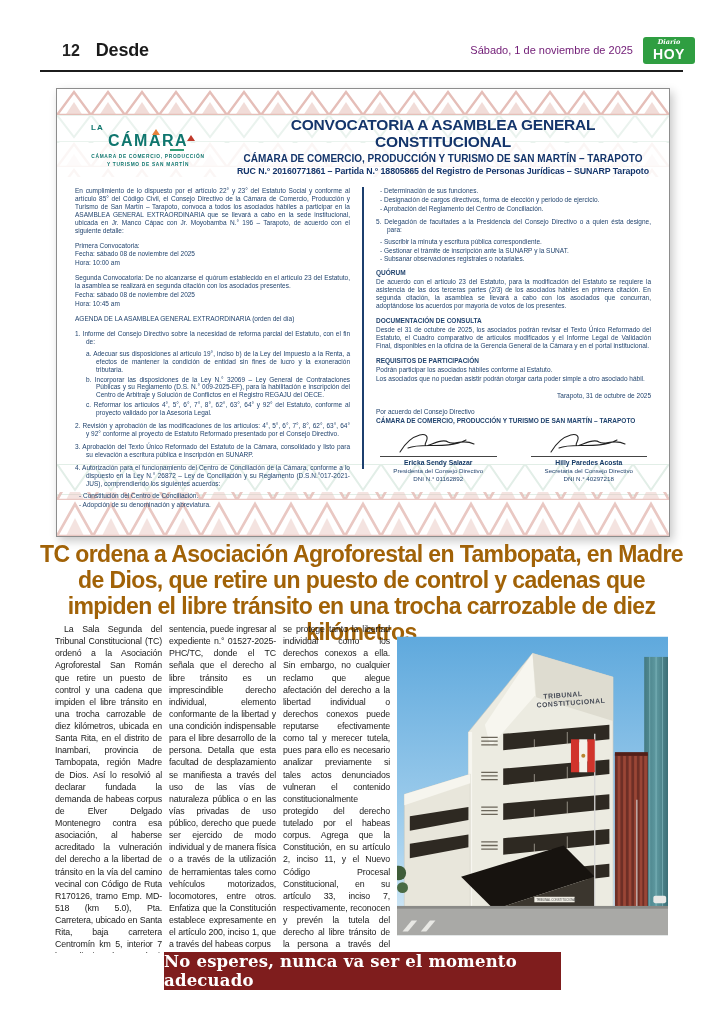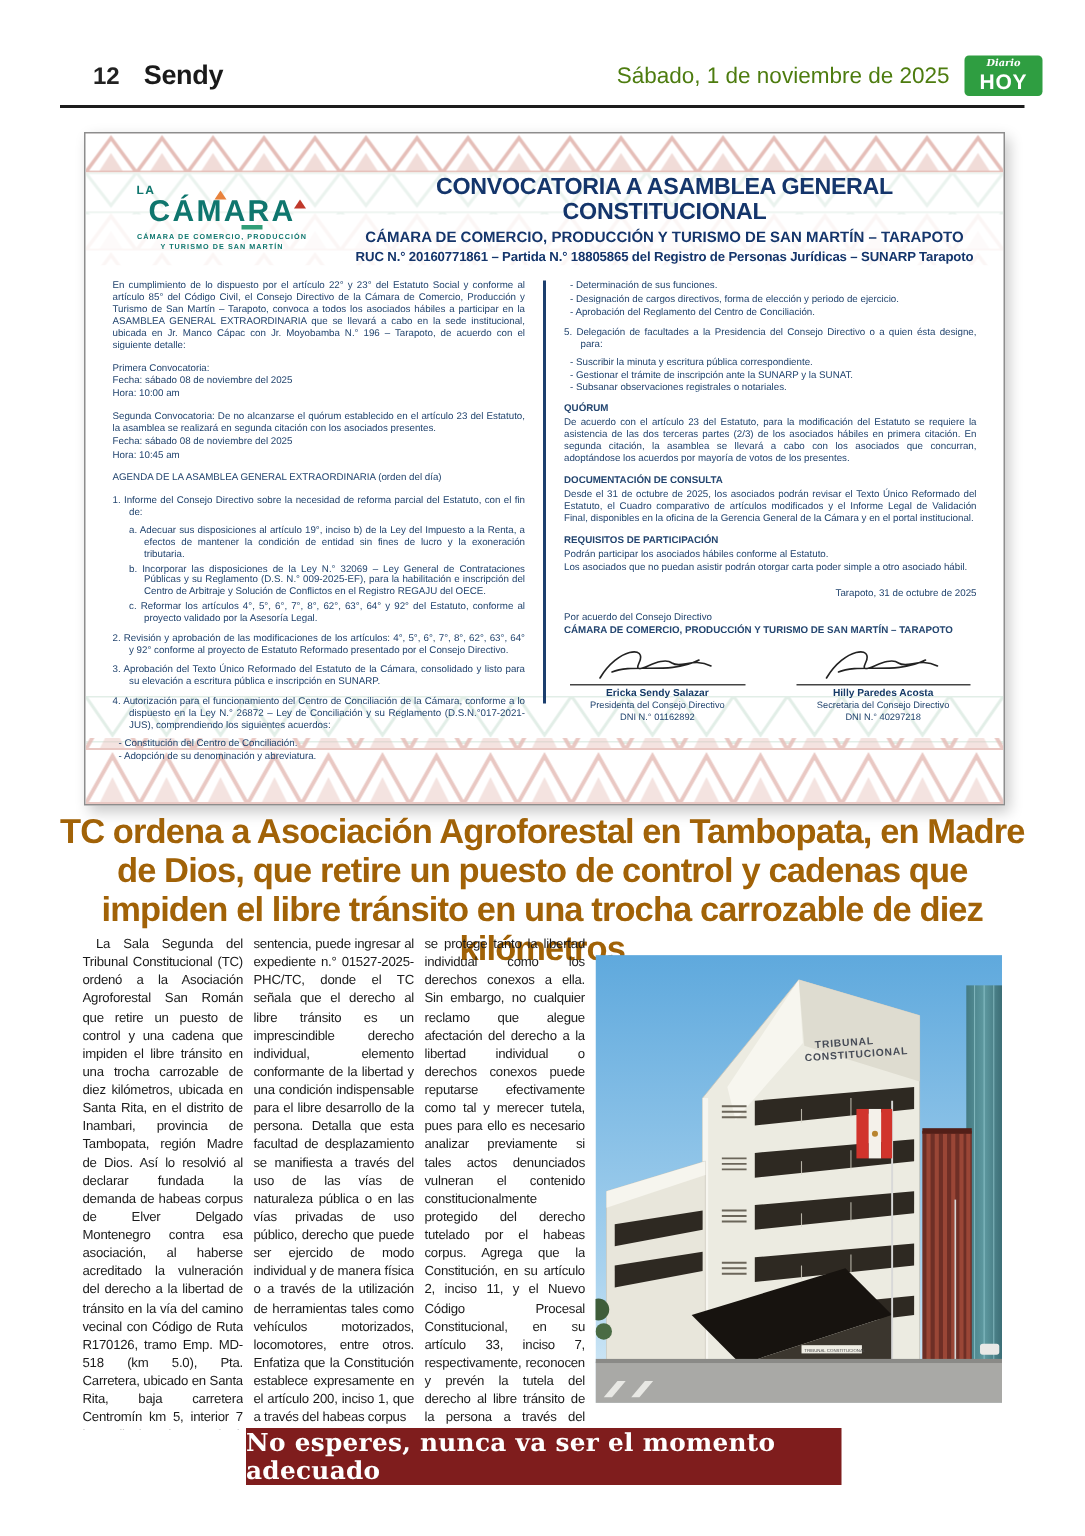--- a/index.html
+++ b/index.html
@@ -6,37 +6,37 @@
   .page{position:relative;width:723px;height:1024px;background:#fff;overflow:hidden;
         font-family:"Liberation Sans",sans-serif;color:#111;}
 
   
   .masthead{position:absolute;left:62px;right:28px;top:34px;height:32px;
             display:flex;justify-content:space-between;align-items:center;}
   .mh-left{display:flex;align-items:baseline;gap:16px;}
   .mh-pagenum{font-size:16px;font-weight:bold;color:#222;}
   .mh-section{font-size:18px;font-weight:bold;color:#1a1a1a;letter-spacing:-0.2px;}
   .mh-right{display:flex;align-items:center;gap:10px;}
-  .mh-date{font-size:15px;color:#4d7c0f;}
+  .mh-date{font-size:11px;color:#701a75;}
   .mh-logo{width:52px;height:27px;background:#2f9e41;border-radius:3px;color:#fff;
            display:flex;flex-direction:column;align-items:center;justify-content:center;line-height:1;}
   .mh-logo-top{font-family:"DejaVu Serif",serif;font-style:italic;font-size:6.5px;font-weight:bold;}
   .mh-logo-name{font-size:14px;font-weight:bold;letter-spacing:0.5px;margin-top:1px;}
   .top-rule{position:absolute;left:40px;right:40px;top:70px;border-top:2.5px solid #1c1c1c;}
 
   
   .notice{position:absolute;left:56px;top:88px;width:612px;height:447px;background:#fff;
           border:1px solid #8d8d8d;box-shadow:3px 4px 9px rgba(0,0,0,.22);overflow:hidden;}
   .pat-top{position:absolute;top:0;left:0;width:100%;height:88px;z-index:0;}
   .pat-bottom{position:absolute;bottom:0;left:0;width:100%;height:72px;z-index:0;}
   .notice-head{position:absolute;top:26px;left:16px;right:16px;height:62px;z-index:2;
                display:flex;align-items:center;gap:10px;}
   .logo{width:150px;text-align:center;position:relative;color:#0f766e;}
   .logo-la{display:block;text-align:left;margin-left:18px;font-size:8px;font-weight:bold;letter-spacing:1px;line-height:1;}
-  .logo-word{font-size:20px;font-weight:bold;letter-spacing:1.5px;line-height:1;position:relative;display:inline-block;}
+  .logo-word{font-size:16px;font-weight:bold;letter-spacing:1.5px;line-height:1;position:relative;display:inline-block;}
   .logo-acc{position:absolute;top:-4px;left:44px;width:0;height:0;
             border-left:4px solid transparent;border-right:4px solid transparent;border-bottom:6px solid #e8823c;}
   .logo-acc2{position:absolute;top:2px;right:-7px;width:0;height:0;
              border-left:4px solid transparent;border-right:4px solid transparent;border-bottom:6px solid #c0392b;}
   .logo-acc3{position:absolute;bottom:-2px;left:62px;width:14px;height:2.5px;background:#2f9e77;}
   .logo-sub{font-size:4.8px;font-weight:bold;letter-spacing:0.7px;line-height:1.5;margin-top:3px;}
   .title-block{flex:1;text-align:center;color:#14356b;}
   .n-title{font-size:15.5px;font-weight:bold;letter-spacing:-0.2px;line-height:1.1;}
   .n-sub{font-size:10px;font-weight:bold;margin-top:3px;}
   .n-reg{font-size:8.8px;font-weight:bold;margin-top:2px;letter-spacing:-0.1px;}
@@ -78,21 +78,21 @@
   .banner span{font-family:"DejaVu Serif",serif;font-weight:bold;font-size:16.5px;color:#fff;letter-spacing:0.2px;}
 </style>
 </head>
 <body>
 
 <div class="page">
 
   <div class="masthead">
     <div class="mh-left">
       <span class="mh-pagenum">12</span>
-      <span class="mh-section">Sendy</span>
+      <span class="mh-section">Desde</span>
     </div>
     <div class="mh-right">
       <span class="mh-date">Sábado, 1 de noviembre de 2025</span>
       <div class="mh-logo">
         <span class="mh-logo-top">Diario</span>
         <span class="mh-logo-name">HOY</span>
       </div>
     </div>
   </div>
   <div class="top-rule"></div>

